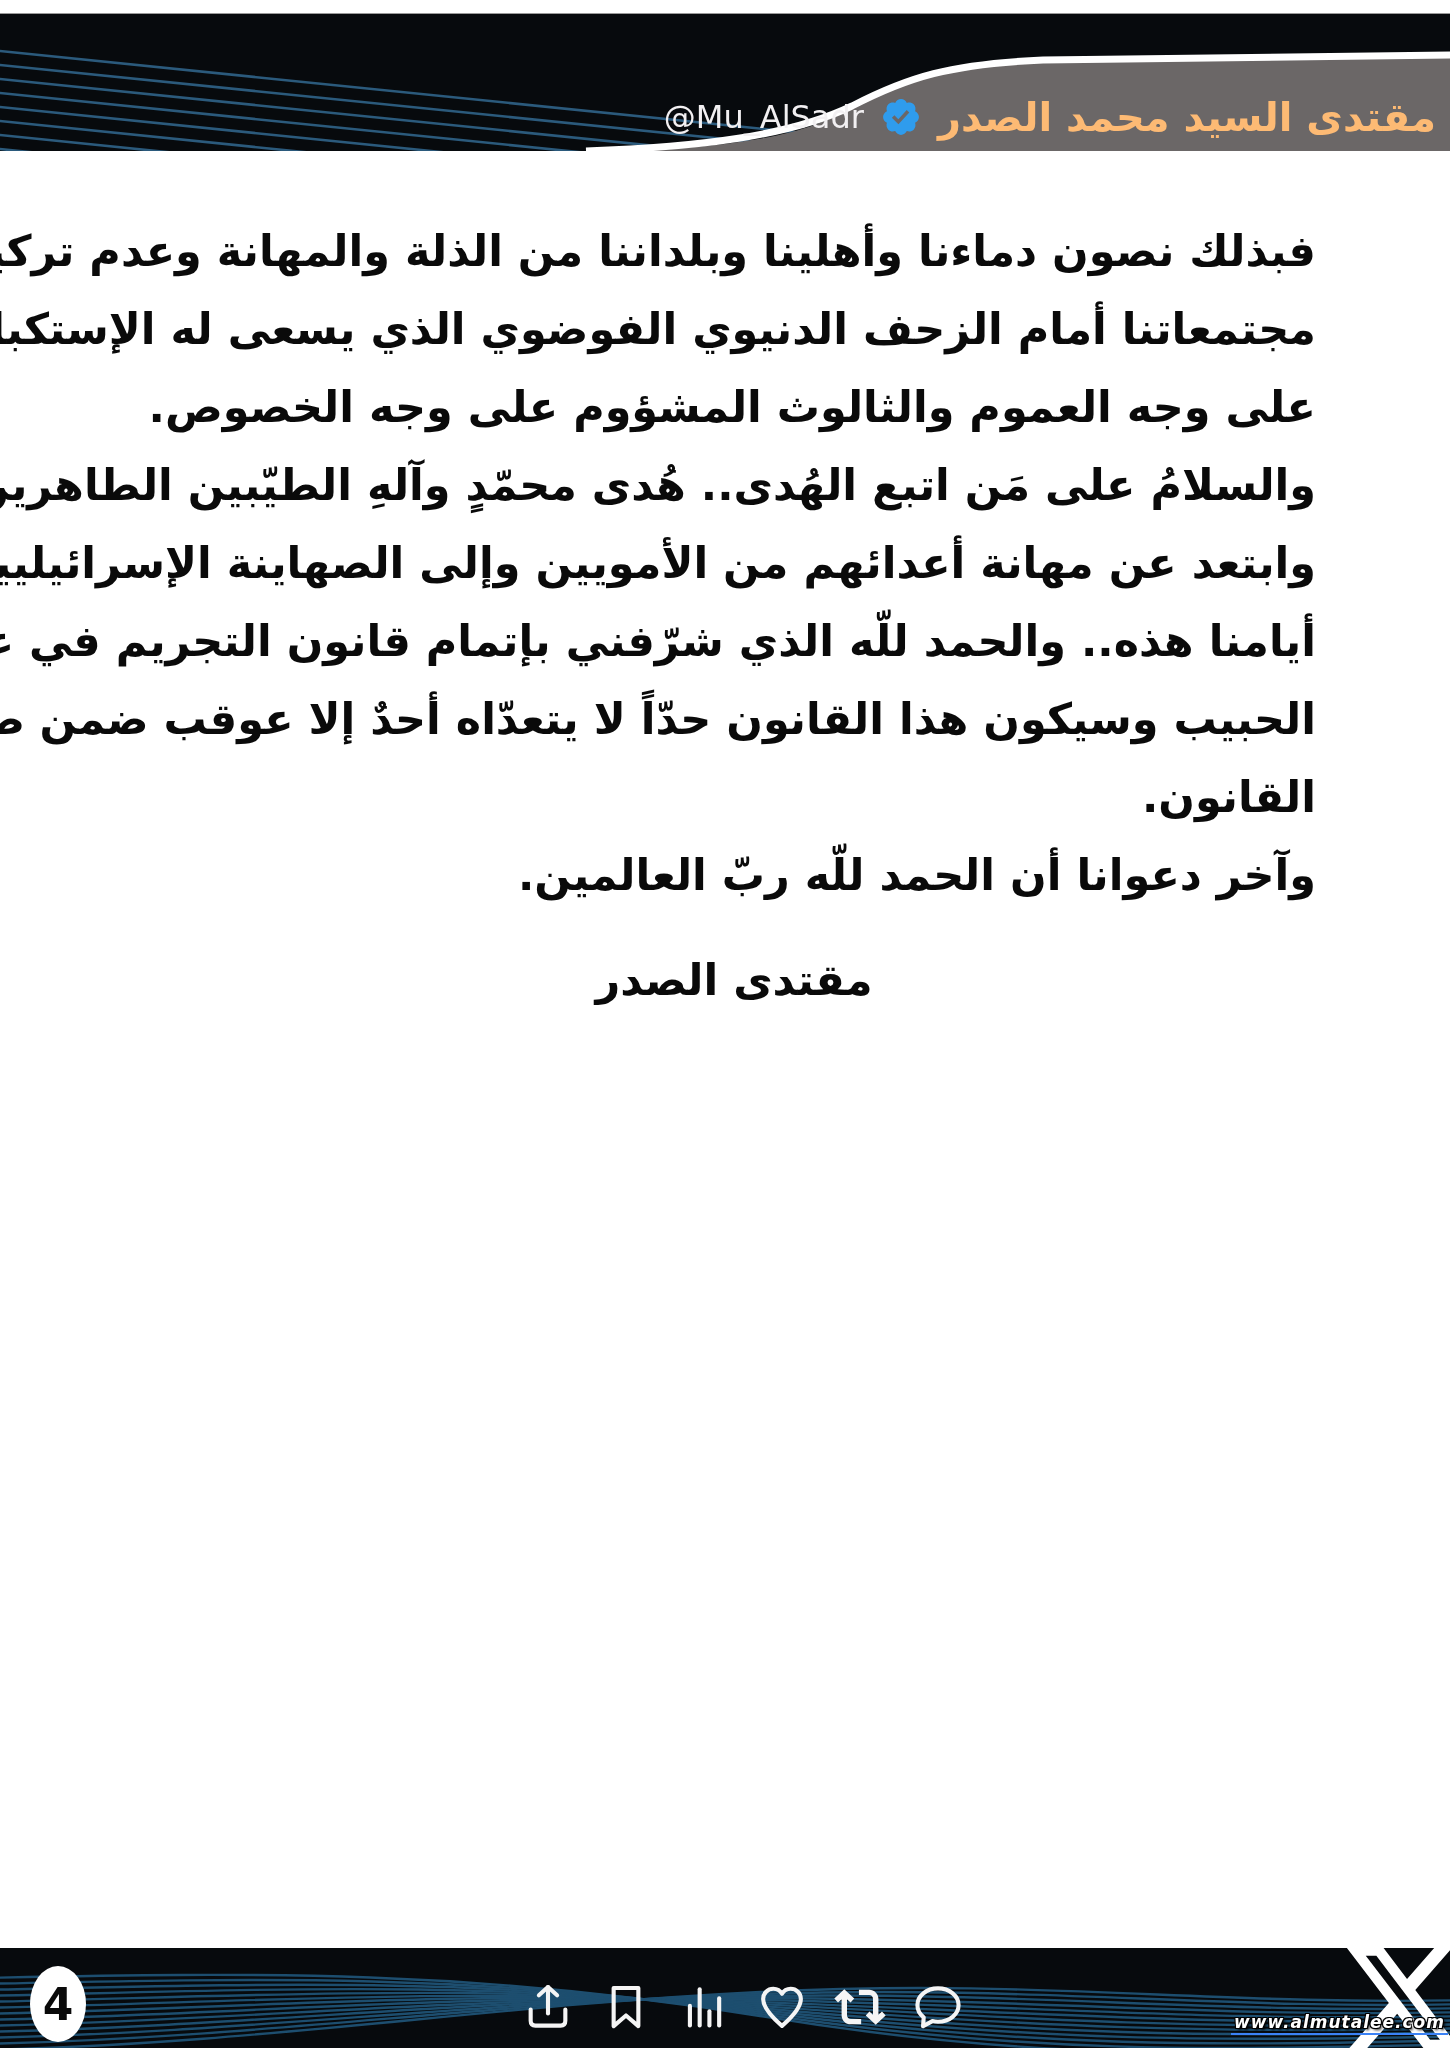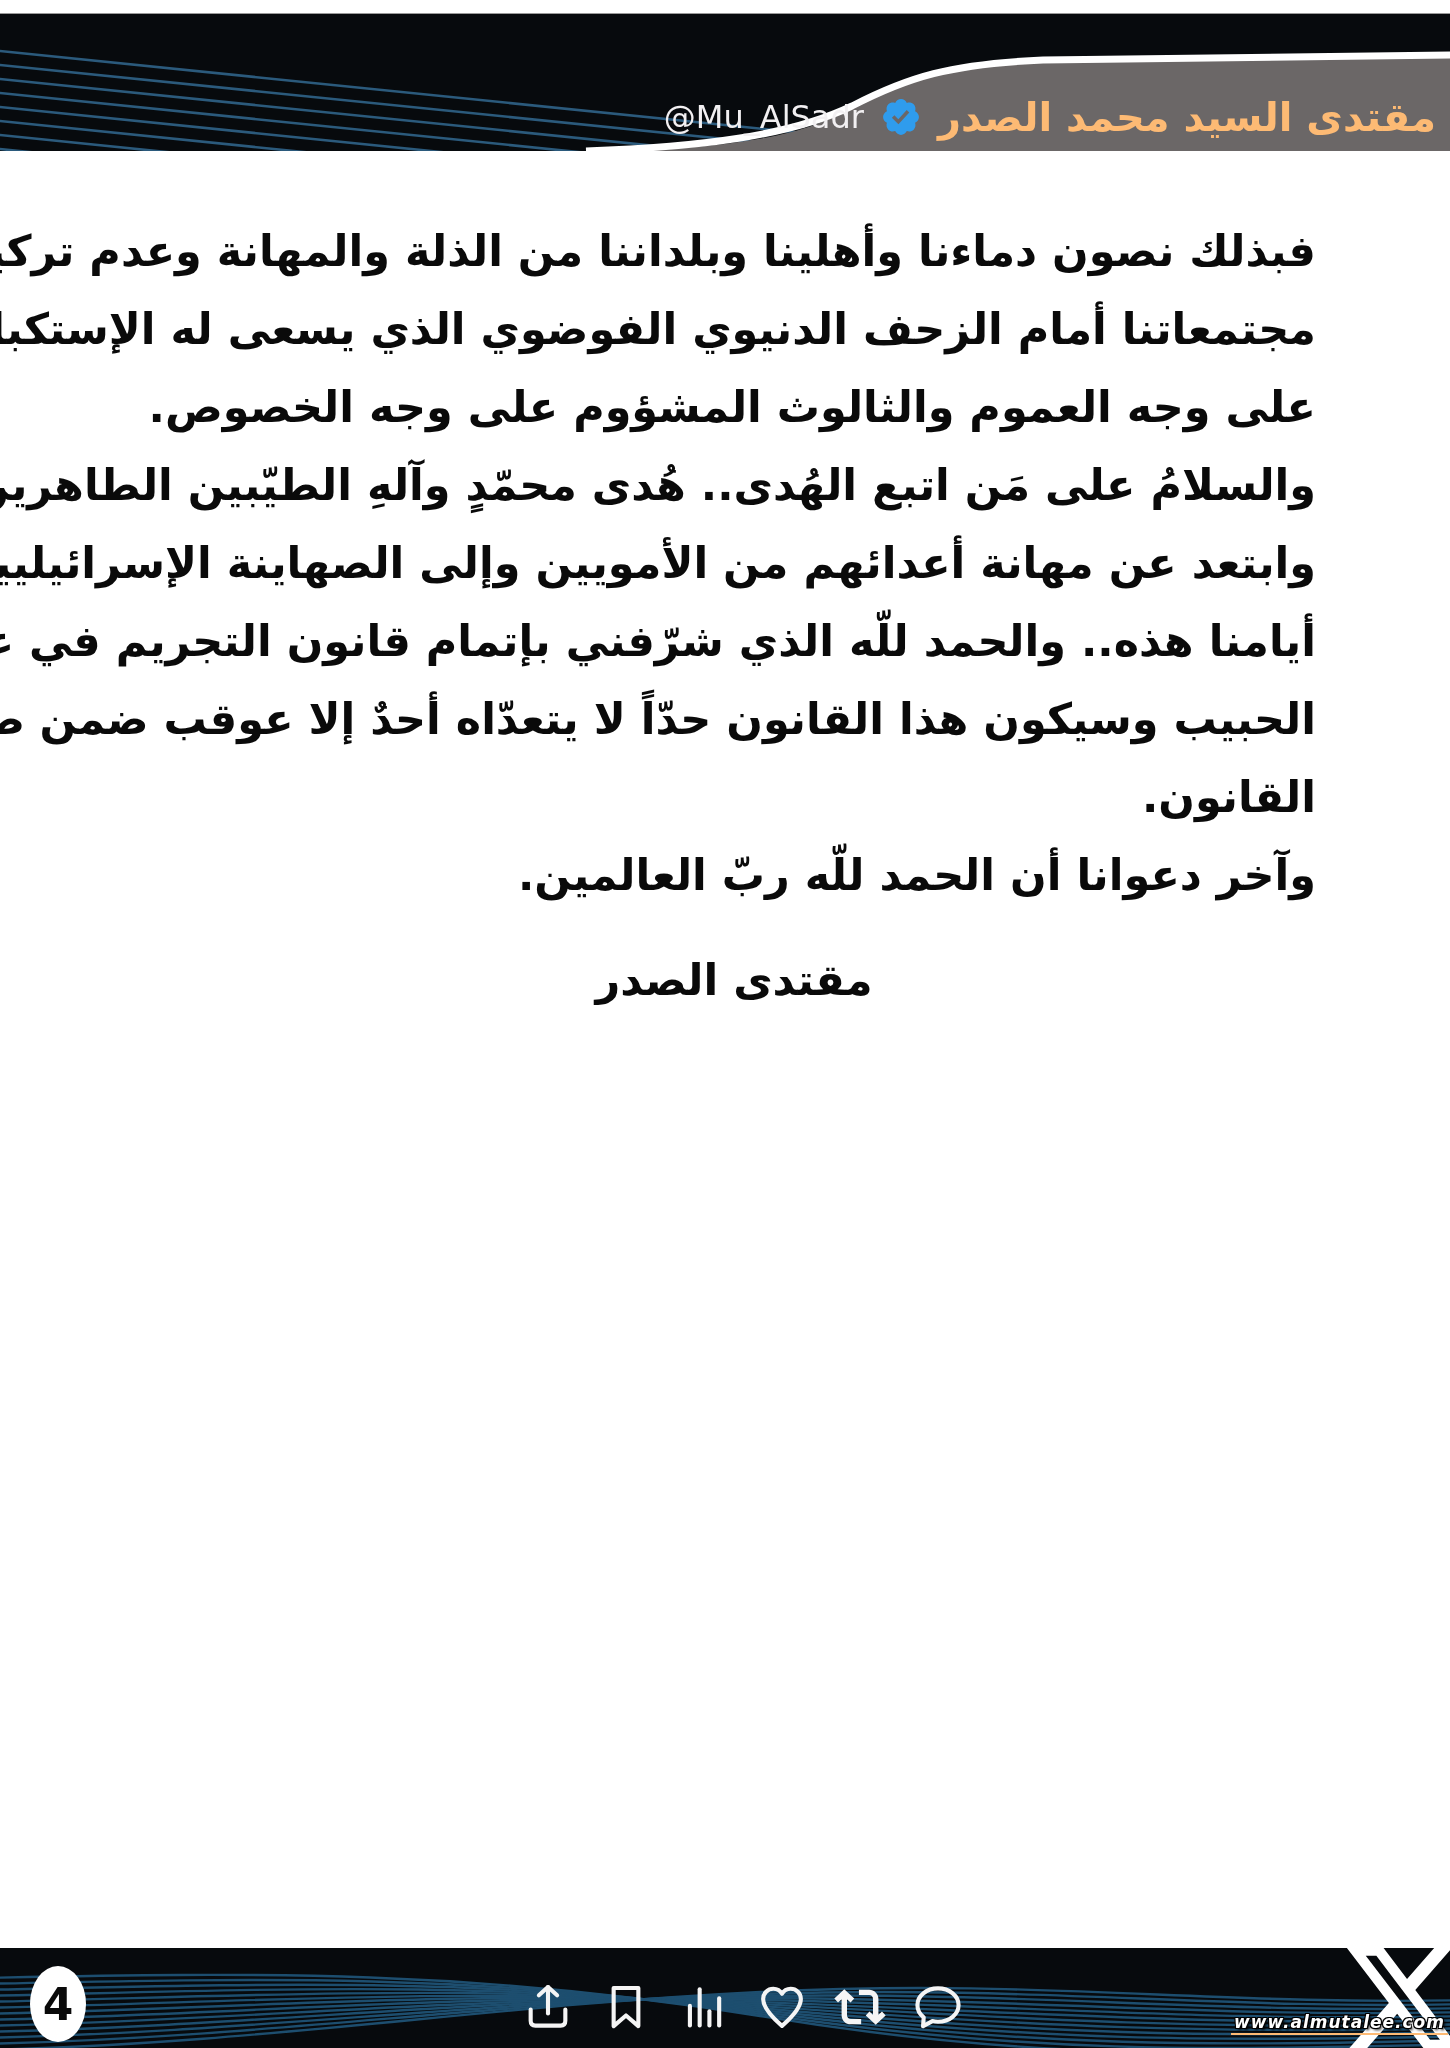--- a/index.html
+++ b/index.html
@@ -67,21 +67,21 @@
   }
   .action-icon{width:52px;height:52px;display:block;}
   .x-logo{
     position:absolute;right:-24px;top:-8px;width:142px;height:116px;
   }
   .watermark{
     position:absolute;right:2px;bottom:13px;
     color:#ffffff;font-size:17px;font-style:italic;font-weight:bold;
     letter-spacing:1px;
     text-shadow:1px 1px 0 #000,-1px -1px 0 #000,1px -1px 0 #000,-1px 1px 0 #000,2px 2px 3px #000;
-    border-bottom:2px solid #fdba74;
+    border-bottom:2px solid #3b82f6;
     padding:0 3px 1px;
     white-space:nowrap;
   }
 </style>
 </head>
 <body>
 
 <div class="page">
 
   <div class="top-strip"></div>

